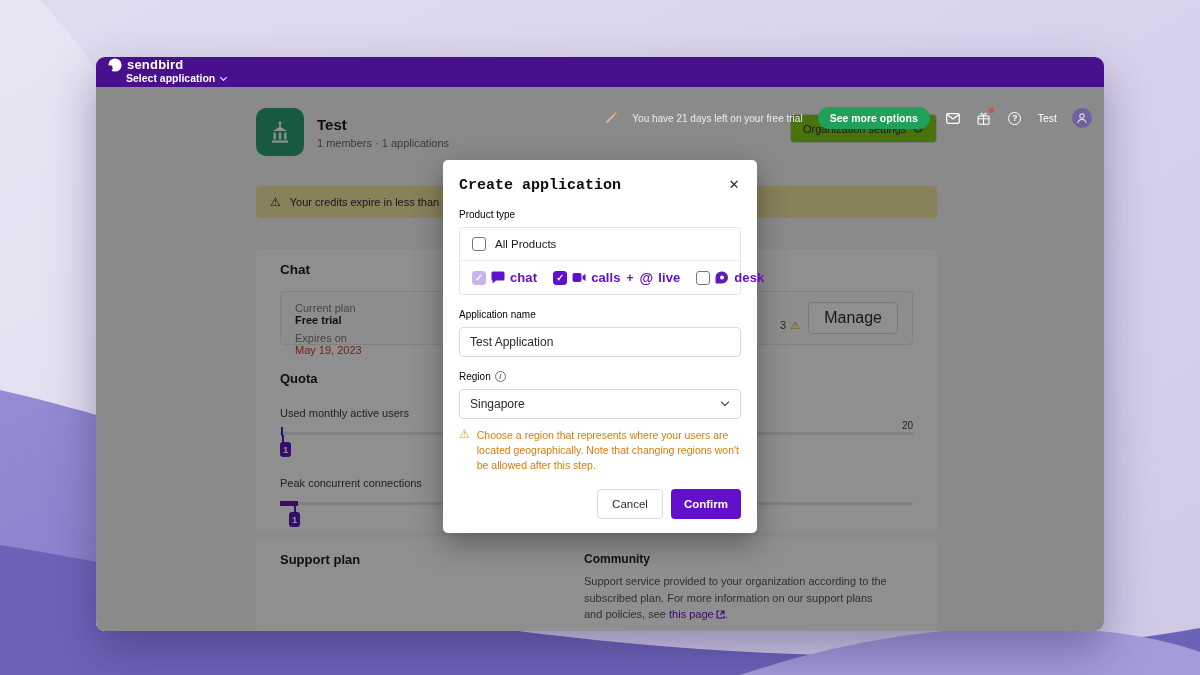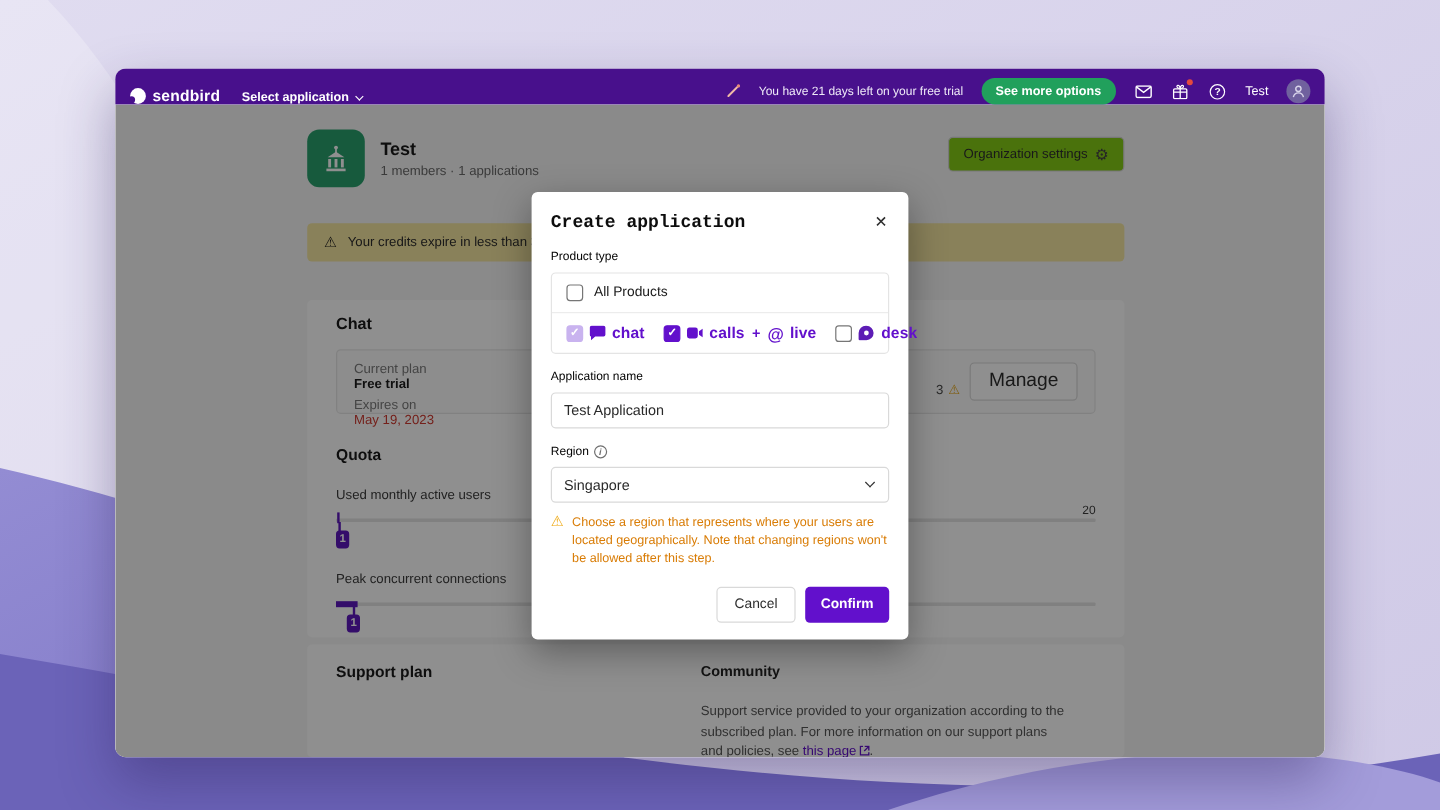--- a/index.html
+++ b/index.html
@@ -7,21 +7,21 @@
   body { font-family:"Liberation Sans", sans-serif; }
   .stage { position:relative; width:1200px; height:675px; overflow:hidden; background:#d9d4ea; }
   .wallpaper { position:absolute; inset:0; width:100%; height:100%; }
 
   
   .window { position:absolute; left:96px; top:57px; width:1008px; height:574px;
     border-radius:9px; overflow:hidden; background:#f7f7f7;
     box-shadow:0 20px 45px rgba(45,32,90,.38); }
 
   
-  .topbar { height:30px; background:#48108c; display:flex; align-items:flex-end; padding:0 12px; color:#fff; position:relative; z-index:6; }
+  .topbar { height:30px; background:#48108c; display:flex; align-items:flex-start; padding:0 12px; color:#fff; position:relative; z-index:6;flex-direction:column; }
   .logo { display:flex; align-items:center; gap:5px; }
   .logo-text { font-size:13px; font-weight:700; letter-spacing:.2px; }
   .app-select { background:none; border:none; color:#fff; font-family:inherit; font-size:10.5px; font-weight:600;
     margin-left:18px; display:flex; align-items:center; cursor:pointer; }
   .chev { width:5px; height:5px; border-right:1.4px solid currentColor; border-bottom:1.4px solid currentColor;
     transform:rotate(45deg); display:inline-block; margin-left:6px; margin-top:-2px; }
   .nav-right { margin-left:auto; display:flex; align-items:center; gap:15px;margin-top:23px; }
   .trial { font-size:10px; color:#efeaf8; }
   .pill { background:#21a05c; color:#fff; border:none; border-radius:999px; font-family:inherit;
     font-size:10.5px; font-weight:700; padding:5px 12px; cursor:pointer; }
@@ -75,21 +75,21 @@
   .meter-tick { position:absolute; left:1px; top:-5px; width:2px; height:9px; background:#5d18be; }
   .meter-fill { position:absolute; left:0; top:-1px; width:18px; height:5px; background:#5d18be; }
   .meter-pointer { position:absolute; top:3px; width:1.5px; height:8px; background:#5d18be; }
   .meter-badge { position:absolute; top:10px; min-width:11px; height:15px; background:#5d18be; color:#fff;
     font-size:9.5px; font-weight:700; border-radius:3px; display:flex; align-items:center; justify-content:center; padding:0 3px; }
 
   .support-card { margin-top:6px; height:94px; padding:15px 24px; display:flex; }
   .support-left { width:304px; }
   .support-right { flex:1; max-width:306px; }
   .support-plan-name { font-size:12px; font-weight:600; color:#222; }
-  .support-desc { margin-top:19px; font-size:11px; color:#565656; line-height:1.5; }
+  .support-desc { margin-top:7px; font-size:11px; color:#565656; line-height:1.5; }
   .support-link { color:#6210CC; text-decoration:none; }
   .ext-ic { display:inline-block; vertical-align:-1px; margin-left:2px; }
 
   
   .modal { position:absolute; left:443px; top:160px; width:314px; z-index:10; background:#fff; border-radius:5px;
     padding:15px 16px 14px; box-shadow:0 10px 30px rgba(0,0,0,.35); }
   .modal-head { display:flex; align-items:center; justify-content:space-between;font-family:Liberation Mono, monospace; }
   .modal-title { font-size:15px; font-weight:700; color:#0d0d0d; }
   .modal-close { background:none; border:none; font-size:16px; line-height:1; color:#2e2e2e; cursor:pointer; font-family:inherit; padding:2px; }
   .fld-label { margin-top:14px; font-size:10px; color:#000; display:flex; align-items:center; gap:4px; }

